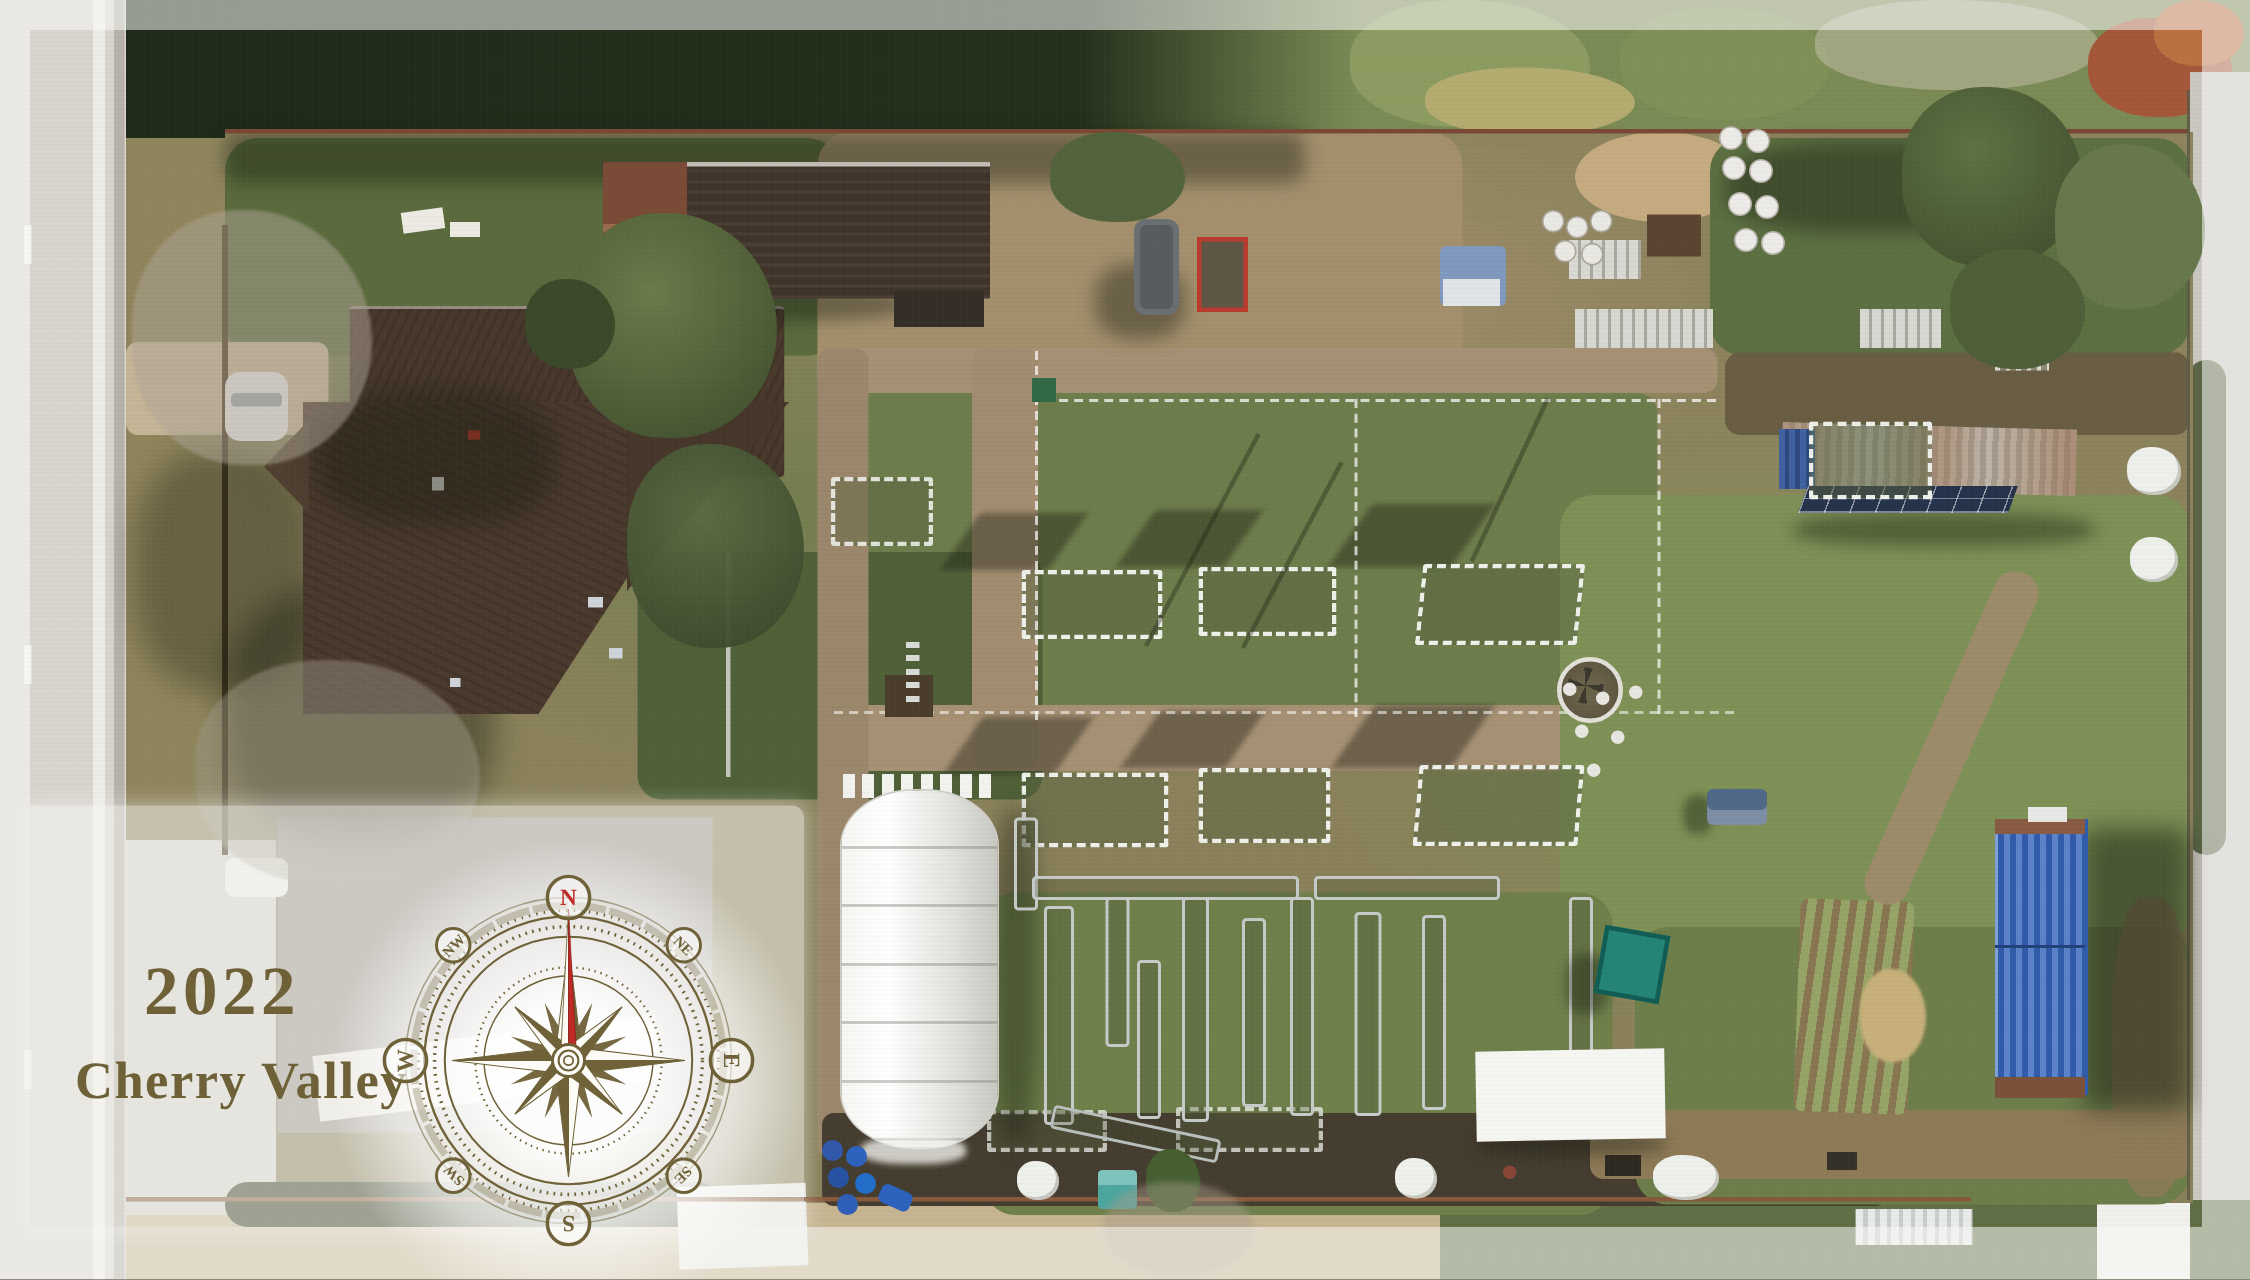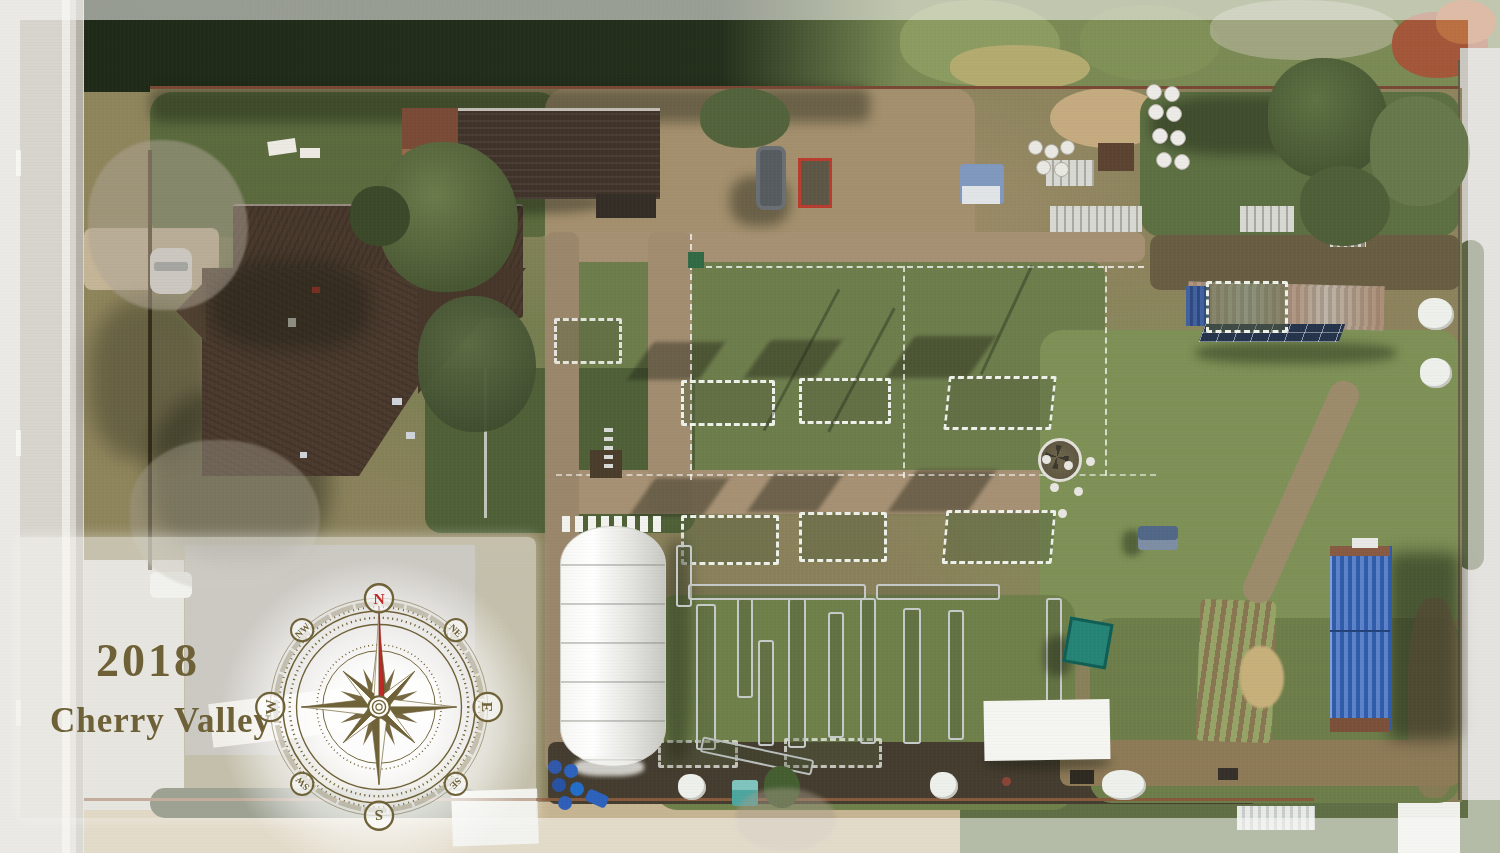--- a/index.html
+++ b/index.html
@@ -272,21 +272,21 @@
   <div class="ab" style="left:800px;top:280px;width:3px;height:160px;background:rgba(25,28,16,.35);transform:rotate(28deg);"></div>
   <div class="ab" style="left:860px;top:300px;width:3px;height:140px;background:rgba(25,28,16,.35);transform:rotate(28deg);"></div>
   <div class="ab" style="left:1005px;top:260px;width:3px;height:120px;background:rgba(25,28,16,.35);transform:rotate(25deg);"></div>
 
   <div class="noise"></div>
  </div>
 
  <div class="frame"></div>
  <div class="panel"></div>
  <div class="glow"></div>
- <div class="year">2018</div>
+ <div class="year">2022</div>
  <div class="loc">Cherry Valley</div>
 
  <svg class="compass" viewBox="0 0 270 270">
    <g fill="none" stroke="#6f6238">
      <circle cx="135" cy="135" r="112" stroke-width="1" opacity=".55"></circle>
      <circle cx="135" cy="135" r="106.5" stroke-width="5" stroke-opacity=".3" stroke-dasharray="24 2.5"></circle>
      <circle cx="135" cy="135" r="103" stroke-width="2" stroke-dasharray="1 4.2"></circle>
      <circle cx="135" cy="135" r="99" stroke-width="1.6"></circle>
      <circle cx="135" cy="135" r="92" stroke-width="2.4" stroke-dasharray="1.2 3.6"></circle>
      <circle cx="135" cy="135" r="85" stroke-width="1.4"></circle>

